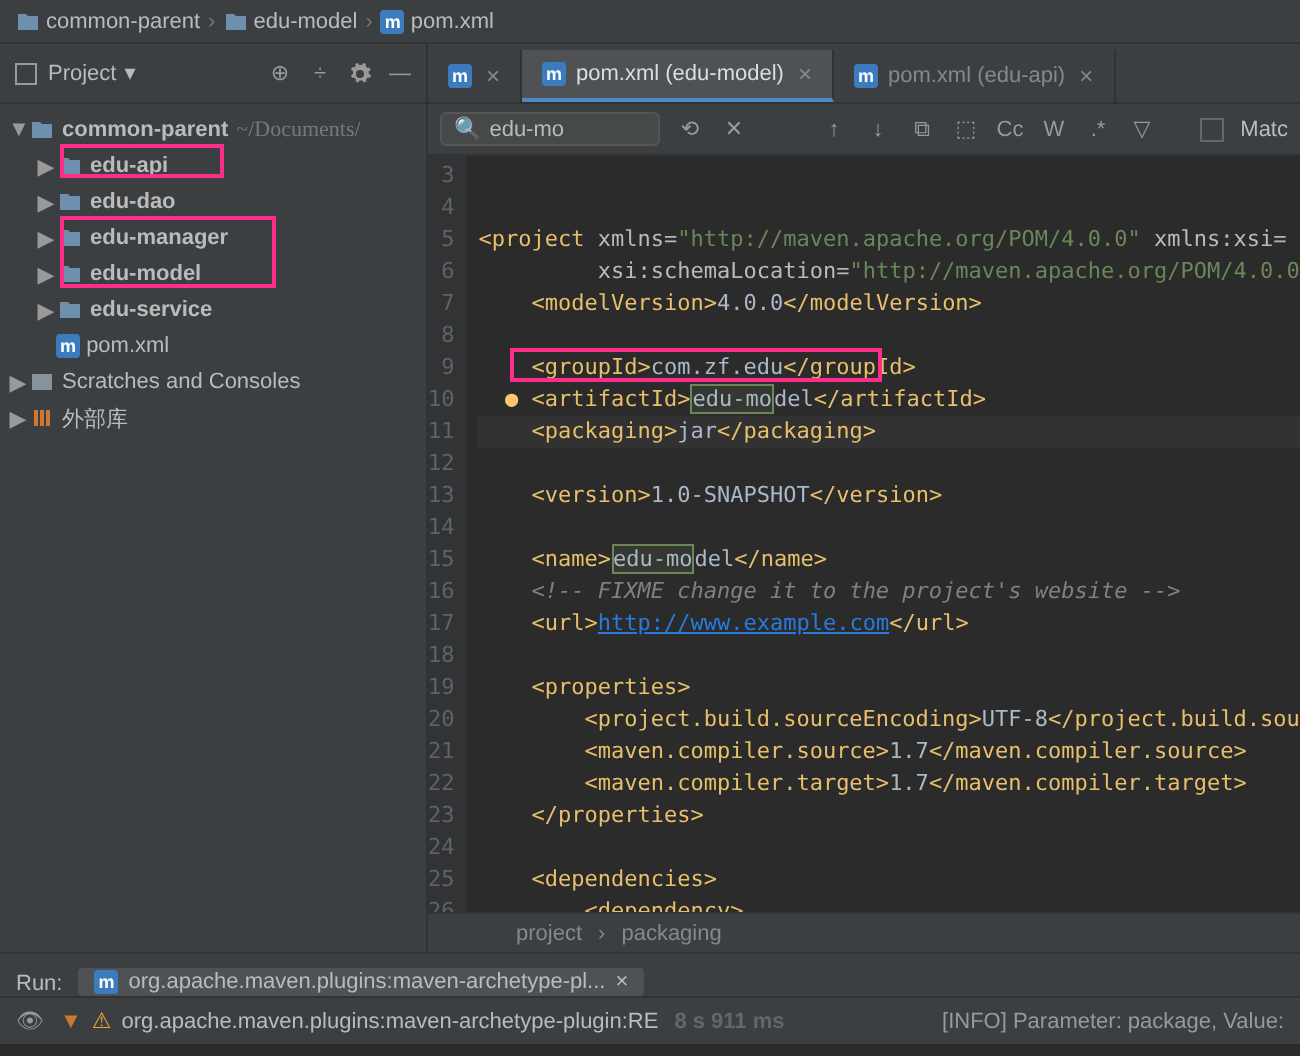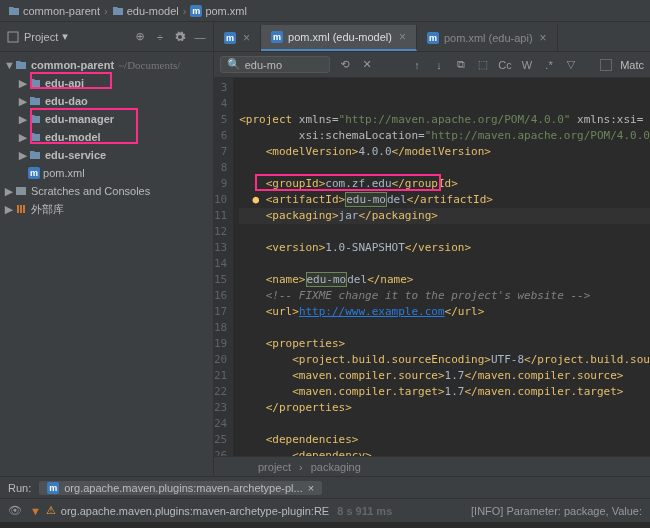--- a/index.html
+++ b/index.html
@@ -39,21 +39,21 @@
   .codelines { flex: 1; padding: 2px 0 0 6px; font-family: Menlo, Consolas, monospace; font-size: 11px; line-height: 16px; white-space: pre; color: #a9b7c6; position: relative; }
   .codelines .ln { height: 16px; display: block; }
   .hl-line { background: #323232; }
   .t-tag { color: #e8bf6a; }
   .t-attr { color: #bababa; }
   .t-str { color: #6a8759; }
   .t-cmt { color: #808080; font-style: italic; }
   .t-url { color: #287bde; text-decoration: underline; }
   .t-box { border: 1px solid #6a8759; background: rgba(106,135,89,0.15); }
   .breadcrumb2 { height: 20px; background: #3c3f41; border-top: 1px solid #323232; display: flex; align-items: center; padding-left: 44px; gap: 8px; color: #888; font-size: 11px; }
-  .run-panel { height: 22px; background: #3c3f41; border-top: 1px solid #323232; display: flex; align-items: center; padding: 0 8px; gap: 8px; }
+  .run-panel { height: 22px; background: #3c3f41; border-top: 1px solid #323232; display: flex; align-items: flex-end; padding: 0 8px; gap: 8px; }
   .run-tab { display: flex; align-items: center; gap: 5px; background: #4e5254; padding: 1px 8px; border-radius: 2px; color: #bbb; }
   .statusbar { height: 24px; background: #3c3f41; border-top: 1px solid #323232; display: flex; align-items: center; padding: 0 8px; gap: 8px; font-size: 11px; }
   .statusbar .warn { display: flex; align-items: center; gap: 5px; }
   .statusbar .mid { color: #666; font-weight: bold; }
   .statusbar .right { margin-left: auto; color: #999; }
   .eye-ic { width: 14px; color: #999; }
   svg { display: block; }
 </style>
 </head>
 <body>

